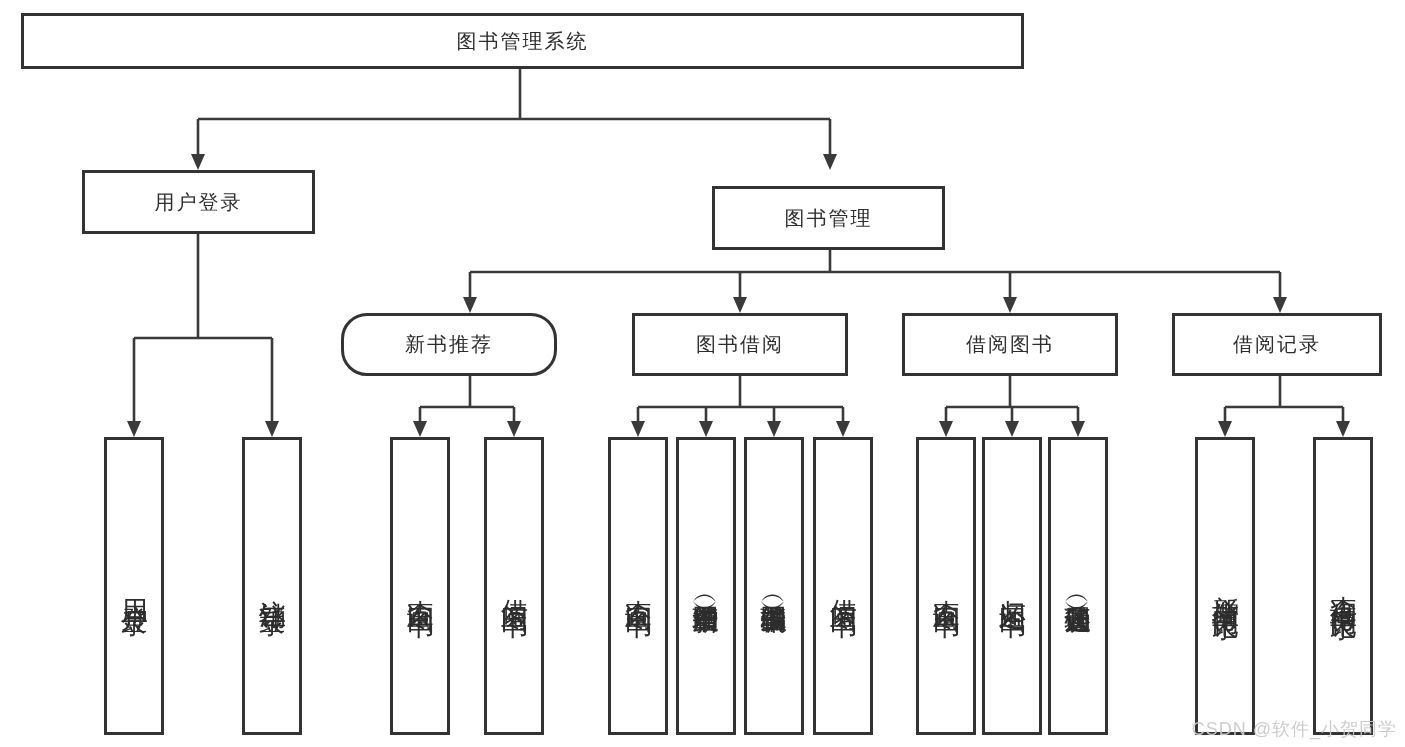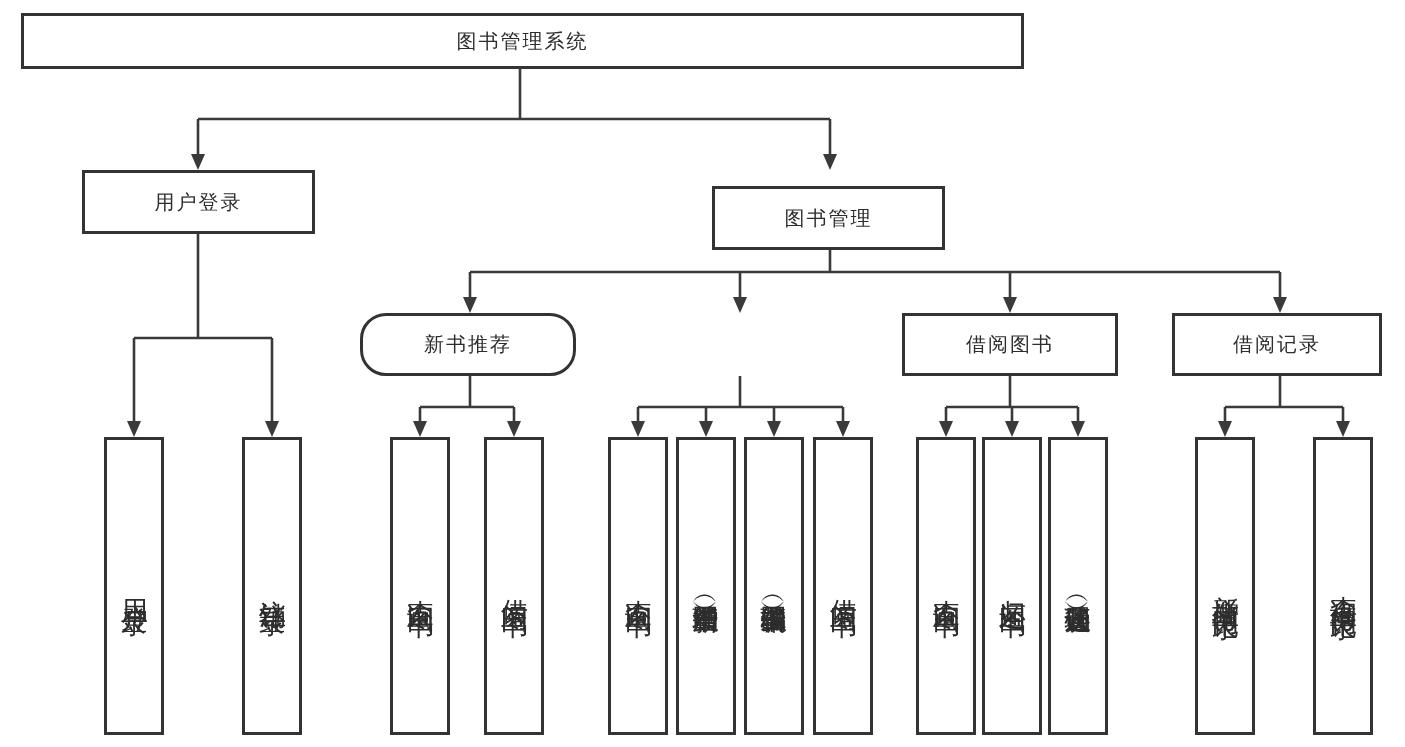--- a/index.html
+++ b/index.html
@@ -111,22 +111,25 @@
     <span>图书管理系统</span>
   </div>
 
   <div class="node hnode" style="left:82px;top:170px;width:233px;height:64px;">
     <span>用户登录</span>
   </div>
   <div class="node hnode" style="left:712px;top:170px;width:233px;height:64px;margin-top:16px;">
     <span>图书管理</span>
   </div>
 
-  <div class="node hnode" style="left:360px;top:313px;width:216px;height:63px;border-radius:26px;">
+  <div class="node hnode" style="left:341px;top:313px;width:216px;height:63px;border-radius:26px;">
     <span>新书推荐</span>
+  </div>
+  <div class="node hnode" style="left:632px;top:313px;width:216px;height:63px;">
+    <span>图书借阅</span>
   </div>
   <div class="node hnode" style="left:902px;top:313px;width:216px;height:63px;">
     <span>借阅图书</span>
   </div>
   <div class="node hnode" style="left:1172px;top:313px;width:210px;height:63px;">
     <span>借阅记录</span>
   </div>
 
   <div class="node leaf" style="left:104px;top:437px;width:60px;height:298px;">
     <span>用户登录</span>
@@ -165,13 +168,14 @@
     <span>确认归还（管理员）</span>
   </div>
 
   <div class="node leaf" style="left:1195px;top:437px;width:60px;height:298px;">
     <span>新增借阅记录</span>
   </div>
   <div class="node leaf" style="left:1313px;top:437px;width:60px;height:298px;">
     <span>查询借阅记录</span>
   </div>
 
+  <div id="watermark">CSDN @软件_小贺同学</div>
 </div>
 
 </body></html>

